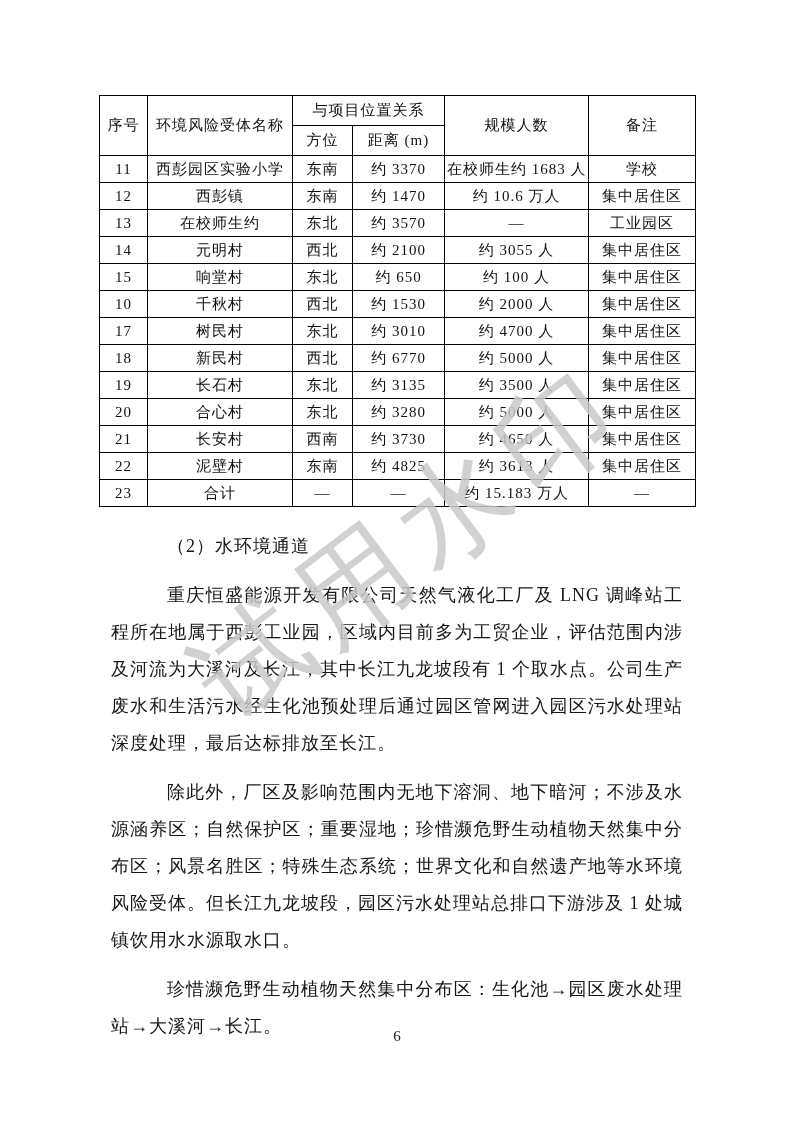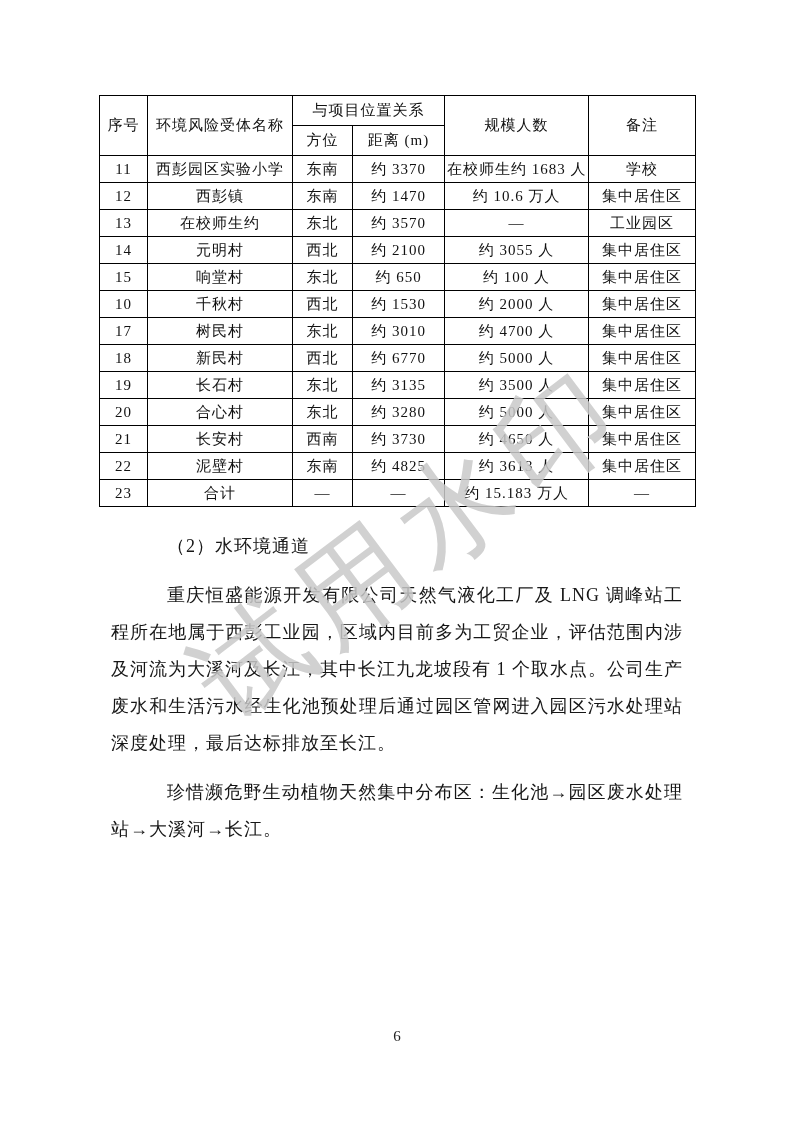--- a/index.html
+++ b/index.html
@@ -209,20 +209,21 @@
         <td>—</td>
         <td>约 15.183 万人</td>
         <td>—</td>
       </tr>
     </tbody>
   </table>
 
   <div class="content">
     <p>（2）水环境通道</p>
     <p>重庆恒盛能源开发有限公司天然气液化工厂及 LNG 调峰站工程所在地属于西彭工业园，区域内目前多为工贸企业，评估范围内涉及河流为大溪河及长江，其中长江九龙坡段有 1 个取水点。公司生产废水和生活污水经生化池预处理后通过园区管网进入园区污水处理站深度处理，最后达标排放至长江。</p>
+    <p>除此外，厂区及影响范围内无地下溶洞、地下暗河；不涉及水源涵养区；自然保护区；重要湿地；珍惜濒危野生动植物天然集中分布区；风景名胜区；特殊生态系统；世界文化和自然遗产地等水环境风险受体。但长江九龙坡段，园区污水处理站总排口下游涉及 1 处城镇饮用水水源取水口。</p>
     <p>珍惜濒危野生动植物天然集中分布区：生化池→园区废水处理站→大溪河→长江。</p>
   </div>
 
   <div class="page-number">6</div>
 
   <div class="watermark">试用水印</div>
 
 </div>
 
 </body></html>

